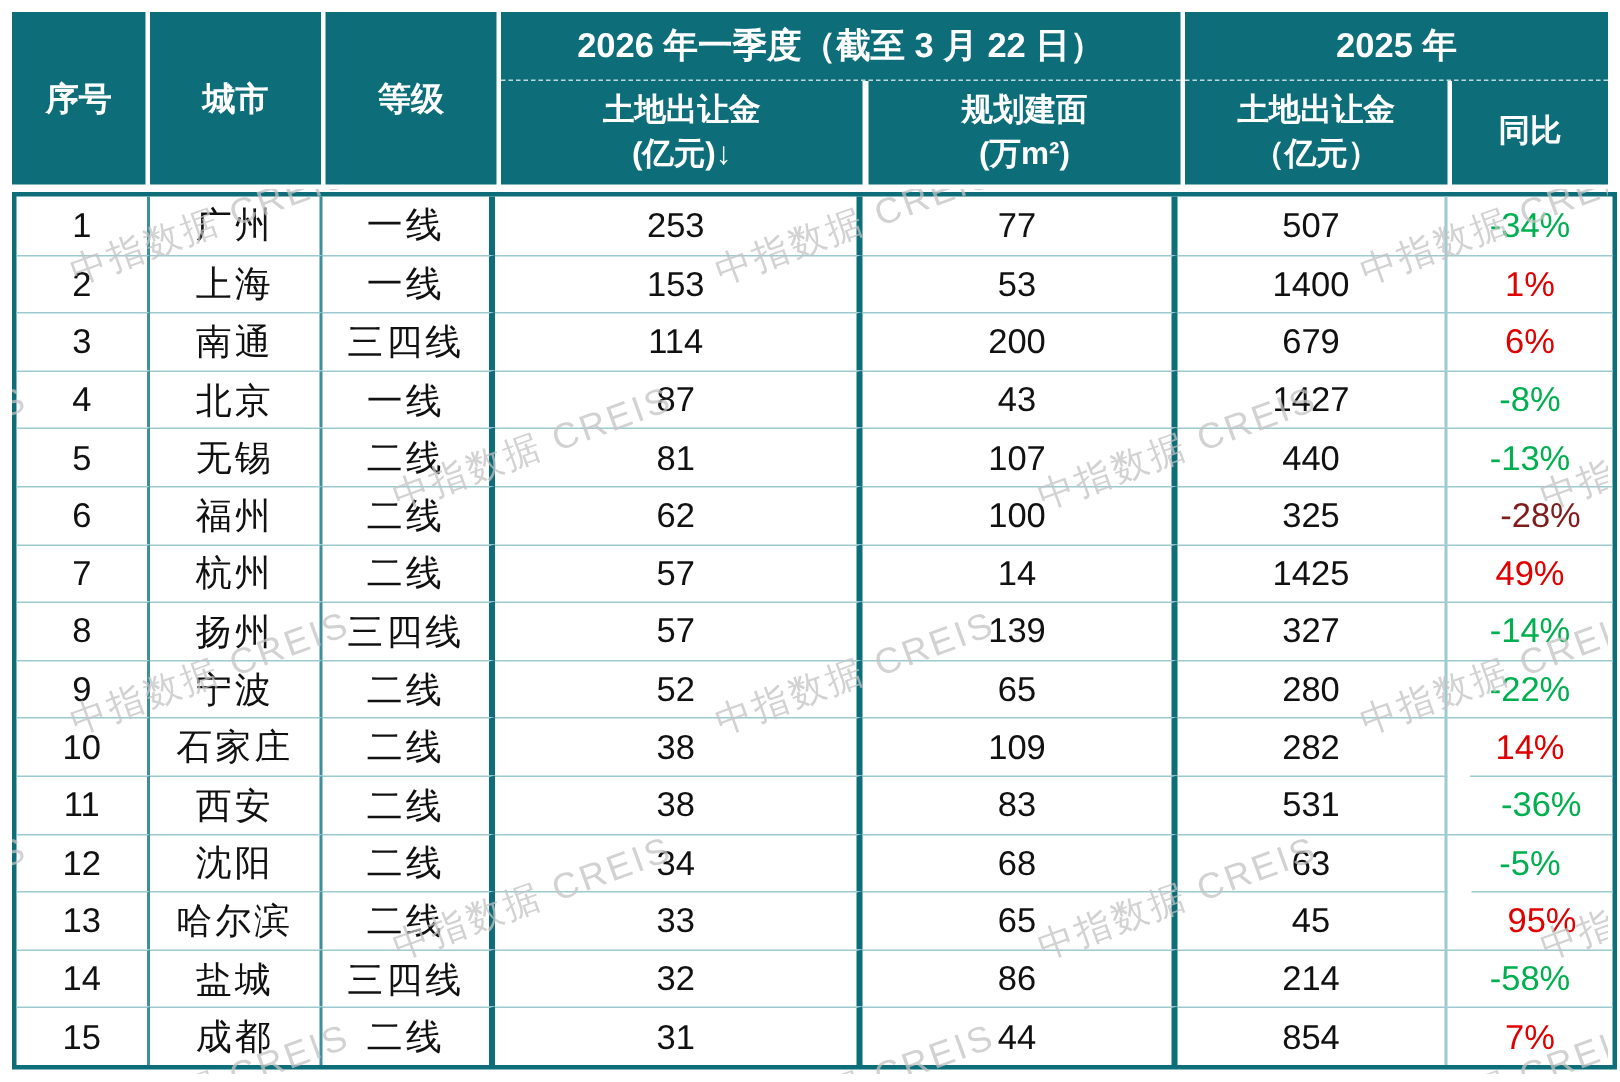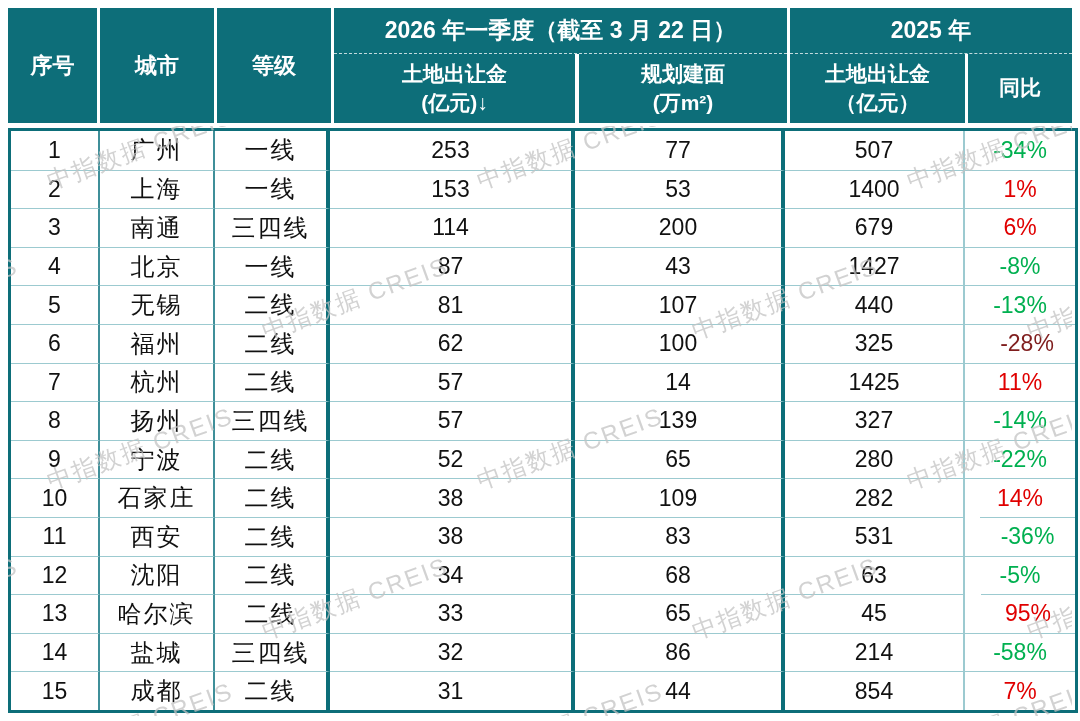--- a/index.html
+++ b/index.html
@@ -197,21 +197,21 @@
       <div class="bcell c7 yoy" style="color: #7f1d1d; padding-left: 14px;">-28%</div>
     </div>
 
     <div class="trow">
       <div class="bcell c1">7</div>
       <div class="bcell c2 cn">杭州</div>
       <div class="bcell c3 cn">二线</div>
       <div class="bcell c4">57</div>
       <div class="bcell c5">14</div>
       <div class="bcell c6">1425</div>
-      <div class="bcell c7 yoy" style="color: rgb(224, 0, 0);">11%</div>
+      <div class="bcell c7 yoy" style="color: rgb(224, 0, 0);">49%</div>
     </div>
 
     <div class="trow">
       <div class="bcell c1">8</div>
       <div class="bcell c2 cn">扬州</div>
       <div class="bcell c3 cn">三四线</div>
       <div class="bcell c4">57</div>
       <div class="bcell c5">139</div>
       <div class="bcell c6">327</div>
       <div class="bcell c7 yoy" style="color: rgb(0, 176, 80);">-14%</div>

